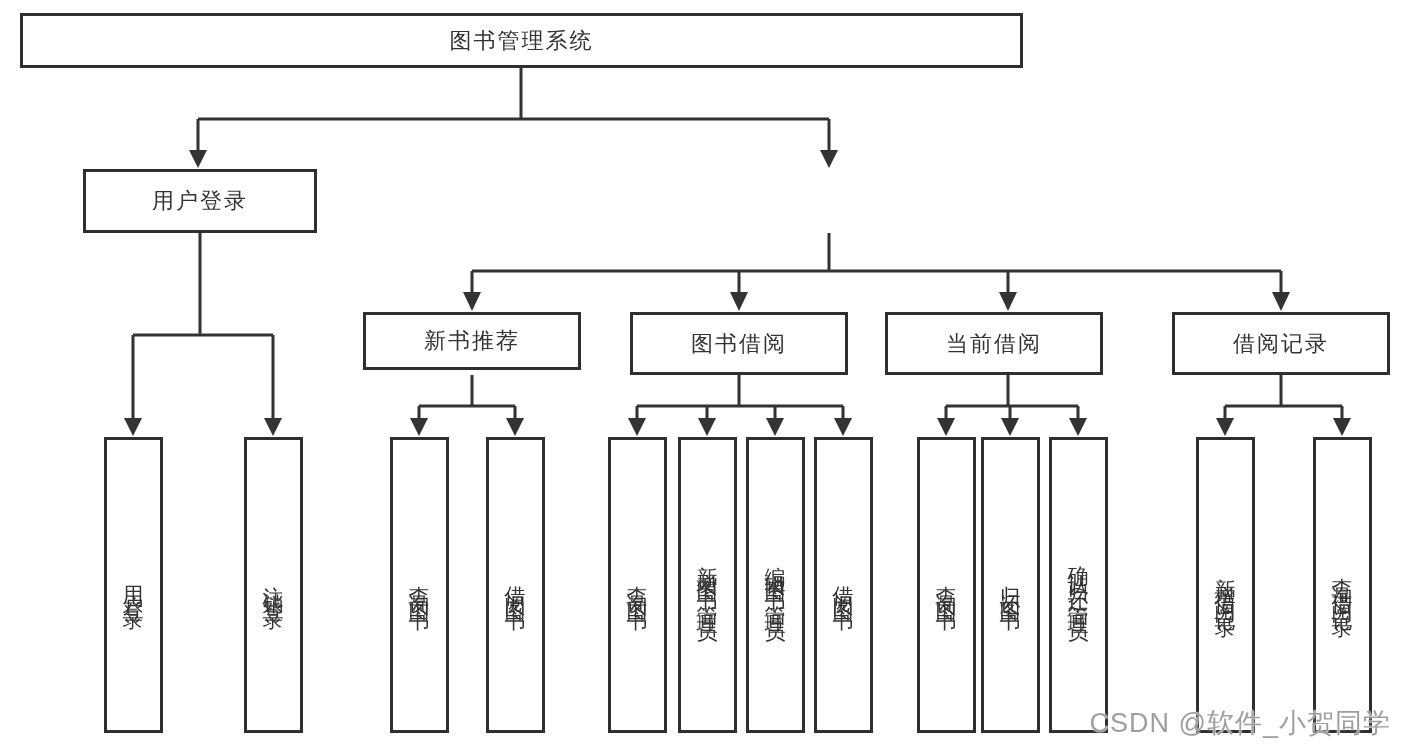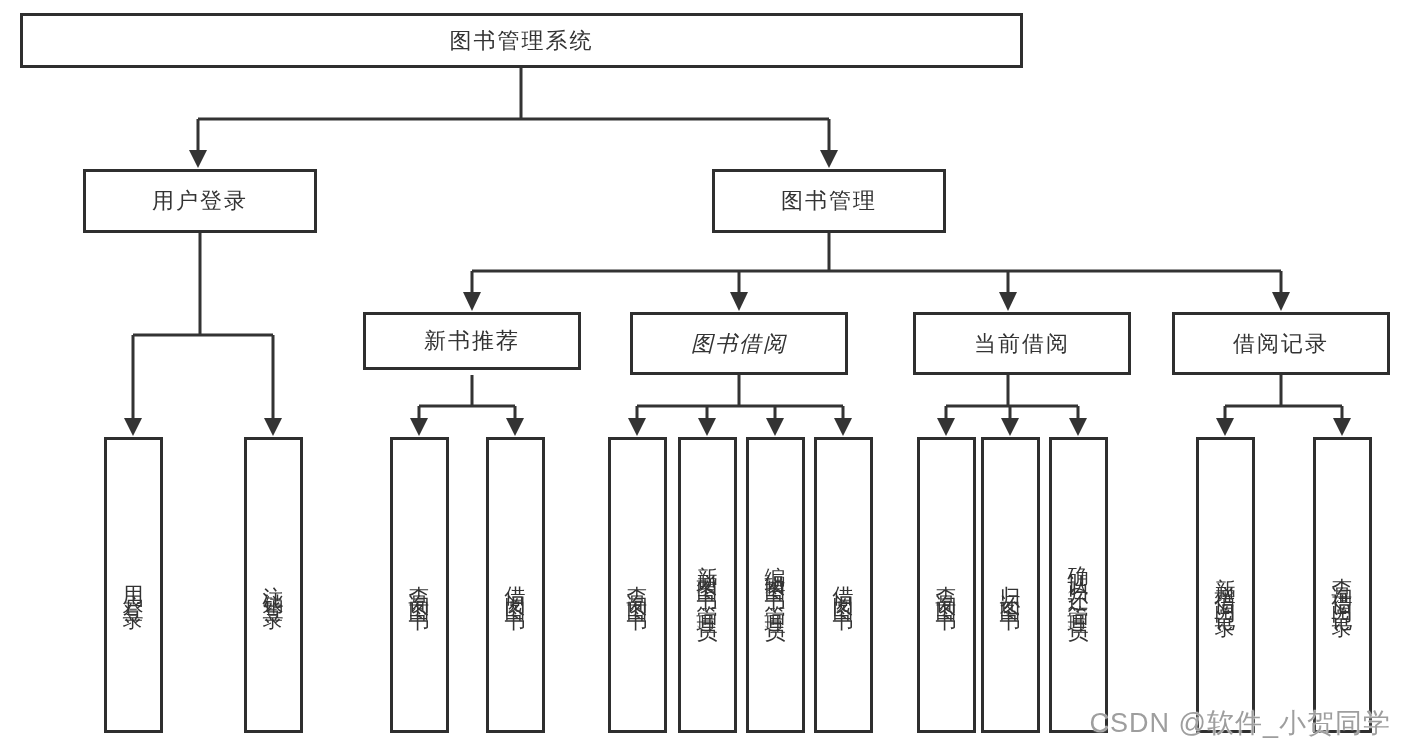--- a/index.html
+++ b/index.html
@@ -131,31 +131,28 @@
     </g>
   </svg>
 
   <div class="node" style="left:20px; top:13px; width:1003px; height:55px;">
     <span class="hlabel">图书管理系统</span>
   </div>
 
   <div class="node" style="left:83px; top:169px; width:234px; height:64px;">
     <span class="hlabel">用户登录</span>
   </div>
-  <div class="node" style="left:712px; top:169px; width:234px; height:64px;">
-    <span class="hlabel">图书管理</span>
-  </div>
 
   <div class="node" style="left:363px; top:312px; width:218px; height:58px;">
     <span class="hlabel">新书推荐</span>
   </div>
-  <div class="node" style="left:630px; top:312px; width:218px; height:63px;font-style:italic;">
+  <div class="node" style="left:630px; top:312px; width:218px; height:63px;">
     <span class="hlabel">图书借阅</span>
   </div>
-  <div class="node" style="left:913px; top:312px; width:218px; height:63px;">
+  <div class="node" style="left:885px; top:312px; width:218px; height:63px;">
     <span class="hlabel">当前借阅</span>
   </div>
   <div class="node" style="left:1172px; top:312px; width:218px; height:63px;">
     <span class="hlabel">借阅记录</span>
   </div>
 
   <div class="vnode" style="left:104px;">
     <span class="vlabel">用户登录</span>
   </div>
   <div class="vnode" style="left:244px;">

